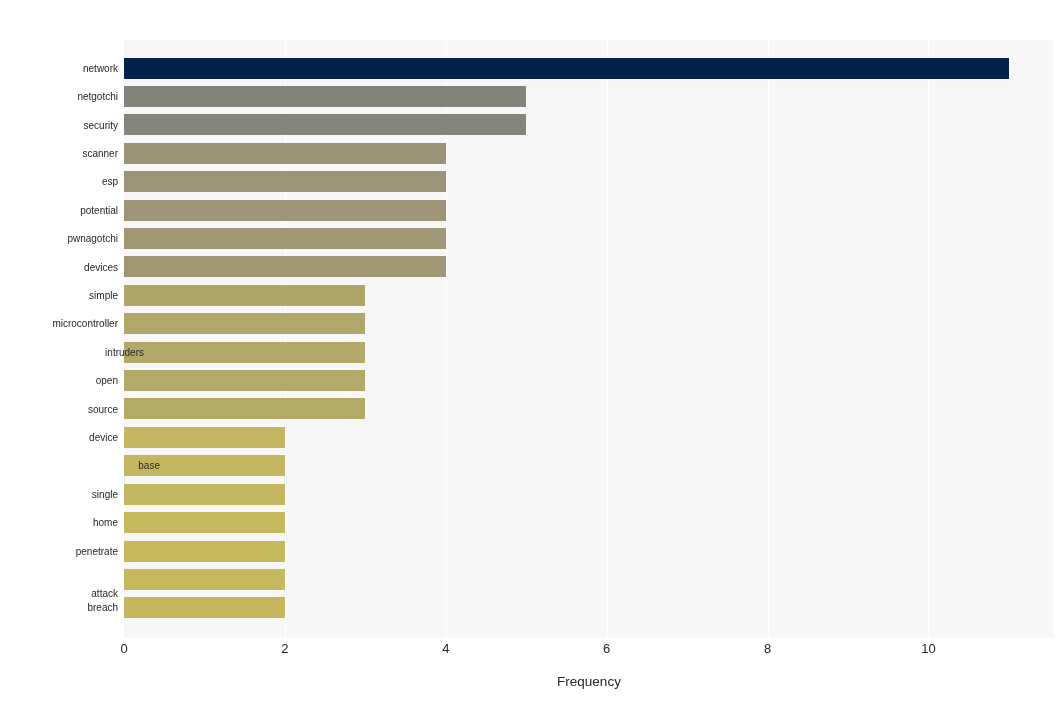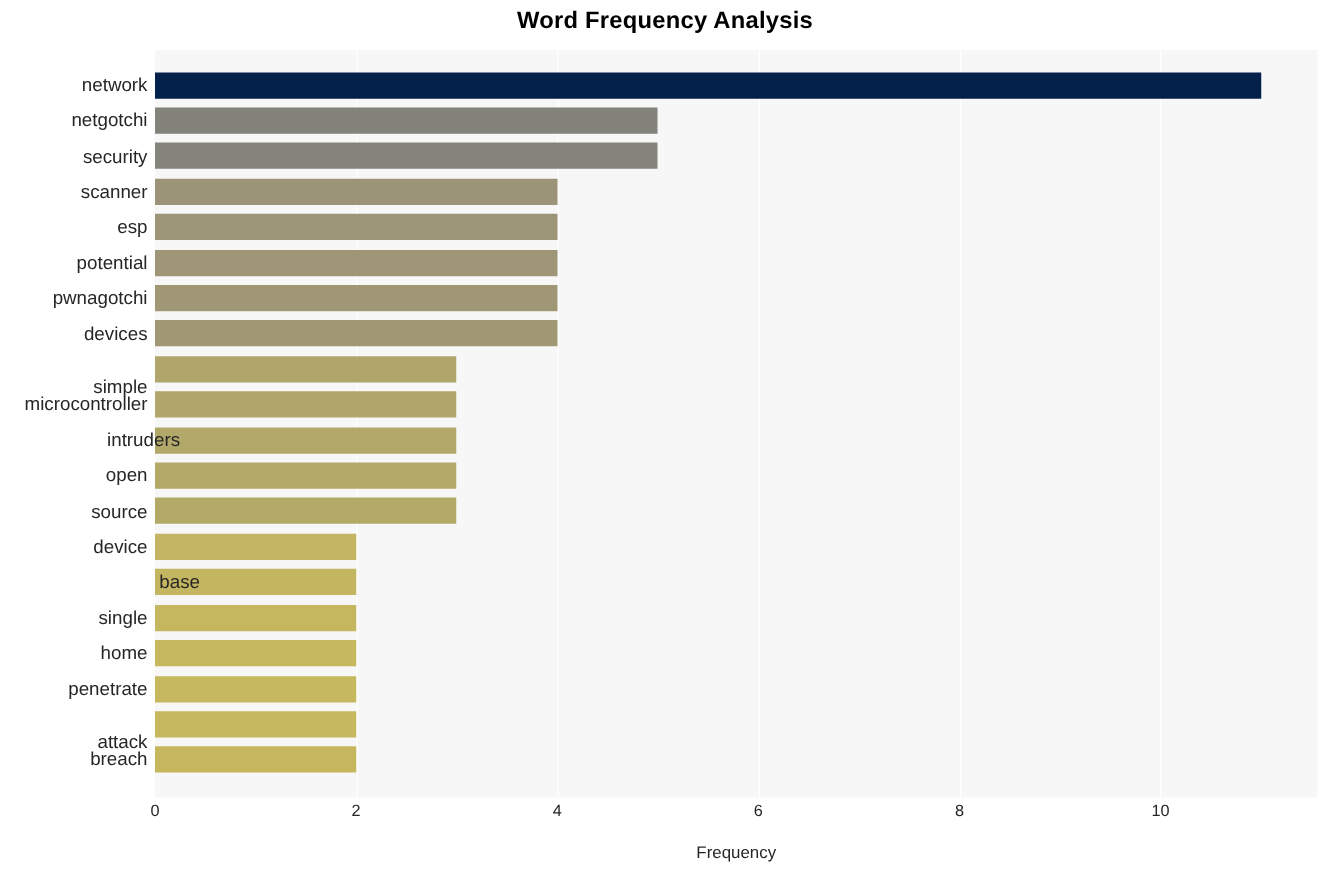--- a/index.html
+++ b/index.html
@@ -86,21 +86,21 @@
   .ylabel-row {
     position: absolute;
     left: 0;
     width: 118px;
     height: 28.4px;
     display: flex;
     align-items: center;
     justify-content: flex-end;
   }
   .ylabel-text {
-    font-size: 15px;
+    font-size: 10px;
     color: #262626;
     text-align: left;
     white-space: nowrap;
   }
 
   
   #xticks-layer {
     position: absolute;
     left: 124px;
     top: 641px;
@@ -123,21 +123,20 @@
     text-align: center;
     font-size: 13.5px;
     color: #262626;
   }
 </style>
 </head>
 <body>
 
 <div id="chart-root">
 
-  <div id="chart-title">Word Frequency Analysis</div>
 
   <div id="plot-area" style="background: rgb(247, 247, 247);">
       <div class="gridline" style="left: 160.9px;"></div>
       <div class="gridline" style="left: 321.799px;"></div>
       <div class="gridline" style="left: 482.699px;"></div>
       <div class="gridline" style="left: 643.599px;"></div>
       <div class="gridline" style="left: 804.498px;"></div>
     </div>
 
   <div id="bars-layer">
@@ -221,21 +220,21 @@
       </div>
       <div class="ylabel-row" style="top: 156.043px; height: 28.4086px;">
         <span class="ylabel-text">potential</span>
       </div>
       <div class="ylabel-row" style="top: 184.451px; height: 28.4086px;">
         <span class="ylabel-text">pwnagotchi</span>
       </div>
       <div class="ylabel-row" style="top: 212.86px; height: 28.4086px;">
         <span class="ylabel-text">devices</span>
       </div>
-      <div class="ylabel-row" style="top: 241.268px; height: 28.4086px; margin-top: 14px;">
+      <div class="ylabel-row" style="top: 241.268px; height: 28.4086px;">
         <span class="ylabel-text">simple</span>
       </div>
       <div class="ylabel-row" style="top: 269.677px; height: 28.4086px;">
         <span class="ylabel-text">microcontroller</span>
       </div>
       <div class="ylabel-row" style="top: 298.086px; height: 28.4086px; margin-left: 26px;">
         <span class="ylabel-text">intruders</span>
       </div>
       <div class="ylabel-row" style="top: 326px; height: 28.4086px;">
         <span class="ylabel-text">open</span>

